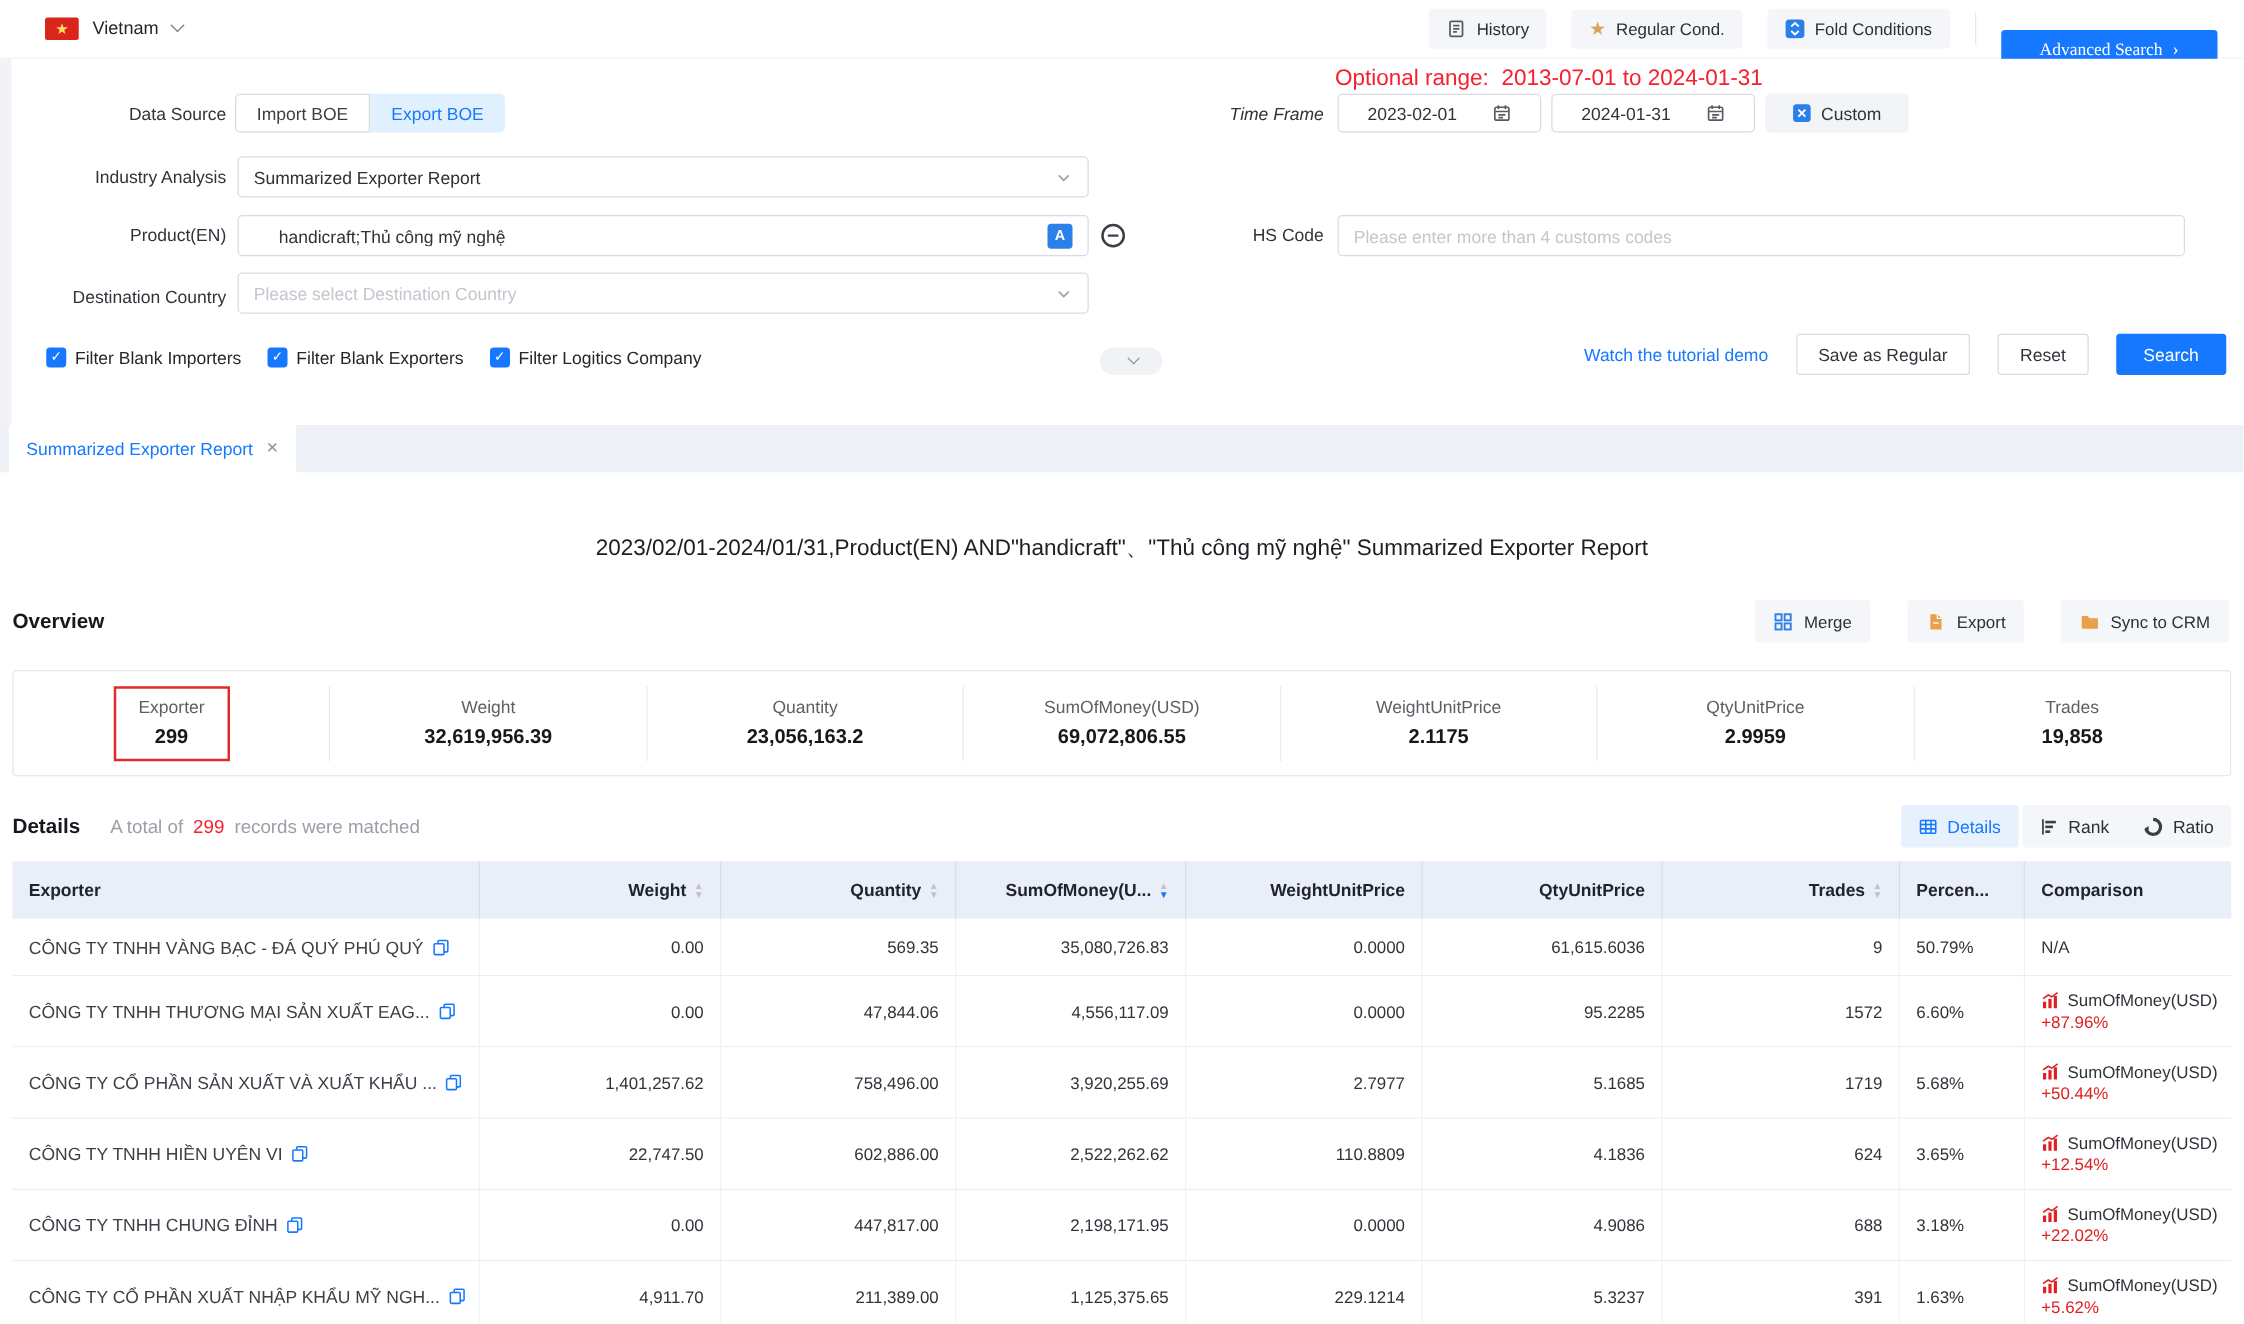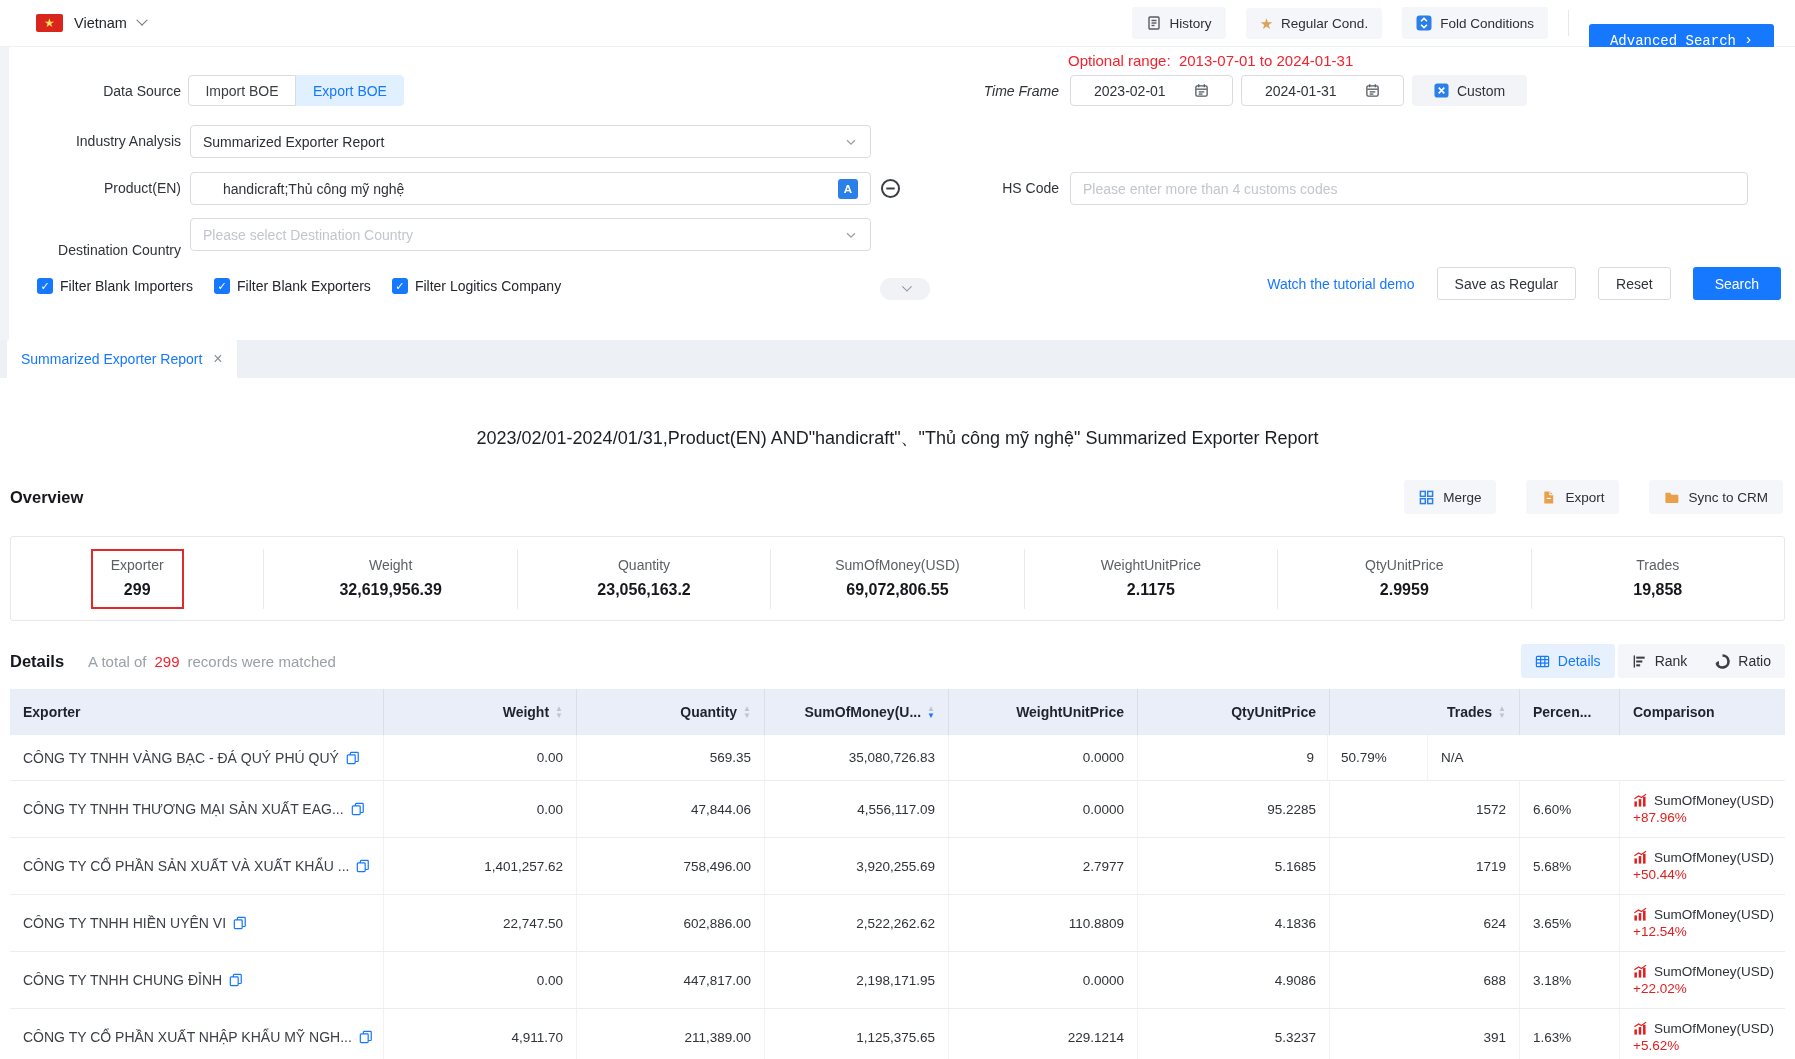--- a/index.html
+++ b/index.html
@@ -20,29 +20,29 @@
         align-items:center;justify-content:center;color:#ffde59;font-size:12px;}
   .country-name{font-size:14.5px;color:#23262b;}
   .chev{width:8px;height:8px;border-right:1.6px solid #777;border-bottom:1.6px solid #777;
         transform:rotate(45deg) translate(-2px,-2px);display:inline-block;}
   .topbar-right{margin-left:auto;display:flex;align-items:center;gap:20px;padding-right:21px;}
   .tb-btn{display:flex;align-items:center;gap:8px;background:var(--btn-bg);border:none;
           border-radius:3px;padding:8px 14px;font-size:13.5px;color:#2b2f36;cursor:pointer;
           font-family:inherit;}
   .tb-divider{width:1px;height:26px;background:#e4e7eb;}
   .btn-primary{background:var(--accent);color:#fff;border:none;border-radius:3px;
-               display:flex;align-items:center;gap:8px;padding:9px 21px;font-size:14px;
-               cursor:pointer;font-family:Liberation Mono, monospace;margin-top:35px;}
+               display:flex;align-items:center;gap:8px;padding:9px 31px;font-size:14px;
+               cursor:pointer;font-family:Liberation Serif, serif;margin-top:35px;}
   .btn-primary .arrow{font-size:15px;line-height:1;}
   
   .form{position:absolute;left:0;top:47px;width:100%;height:293px;background:#fff;}
   .gutter{position:absolute;left:0;top:0;width:9px;height:293px;background:#f1f3f6;}
   .lbl{position:absolute;width:181px;text-align:right;font-size:14px;color:#2f333a;line-height:33px;}
   .r-lbl{position:absolute;left:880px;width:179px;text-align:right;font-size:14px;color:#2f333a;line-height:33px;}
-  .opt-range{position:absolute;left:1068px;top:5px;font-size:15px;color:var(--note-red);}
+  .opt-range{position:absolute;left:1068px;top:5px;font-size:18px;color:var(--note-red);}
   .seg{position:absolute;left:188px;top:28px;display:flex;height:31px;}
   .seg-btn{width:108px;border:1px solid var(--border);background:#fff;color:#3a3f46;
            font-size:14px;cursor:pointer;font-family:inherit;border-radius:4px 0 0 4px;}
   .seg-btn.active{background:var(--accent-bg);border:1px solid var(--accent-bg);color:var(--accent);
            border-radius:0 4px 4px 0;}
   .date-input{position:absolute;top:28px;height:31px;border:1px solid var(--border);border-radius:4px;
            display:flex;align-items:center;padding:0 23px;gap:8px;}
   .date-input input{border:none;outline:none;flex:1;font-size:14px;color:#2f333a;
            font-family:inherit;min-width:0;background:transparent;}
   .custom-btn{position:absolute;left:1412px;top:28px;width:115px;height:31px;background:#f2f4f7;
@@ -292,21 +292,21 @@
     <span class="translate-badge">A</span>
   </div>
   <svg class="ic circle-minus dark-ic" style="top:131px;" width="21" height="21" viewBox="0 0 16 16">
       <use href="#d-minus-circle"></use>
     </svg>
   <div class="r-lbl" style="top:125px;">HS Code</div>
   <div class="hs-input" style="top:125px;">
     <input placeholder="Please enter more than 4 customs codes" style="">
   </div>
 
-  <div class="lbl" style="top:187px;">Destination Country</div>
+  <div class="lbl" style="top:174px;">Destination Country</div>
   <div class="field" style="top:171px;gap:32px;">
     <span class="placeholder-txt">Please select Destination Country</span>
     <svg class="ic sel-chev" width="14" height="14" viewBox="0 0 16 16" style="color:#9aa0a8">
         <use href="#d-chevdn"></use>
       </svg>
   </div>
 
   <div class="cb-row">
     <span class="cb-item">
       <span class="cb">✓</span>
@@ -481,20 +481,21 @@
         <div class="td c1">
             <span class="exp-name">CÔNG TY TNHH VÀNG BẠC - ĐÁ QUÝ PHÚ QUÝ</span>
           <svg class="ic copy-ic" width="14" height="14" viewBox="0 0 16 16">
               <use href="#d-copy"></use>
             </svg>
           </div>
         <div class="td c2 num">0.00</div>
         <div class="td c3 num">569.35</div>
         <div class="td c4 num">35,080,726.83</div>
         <div class="td c5 num">0.0000</div>
+        <div class="td c6 num">61,615.6036</div>
         <div class="td c7 num">9</div>
         <div class="td c8">50.79%</div>
         <div class="td c9">N/A</div>
       </div>
 
       <div class="tr row-2l">
         <div class="td c1">
             <span class="exp-name">CÔNG TY TNHH THƯƠNG MẠI SẢN XUẤT EAG...</span>
           <svg class="ic copy-ic" width="14" height="14" viewBox="0 0 16 16">
               <use href="#d-copy"></use>

